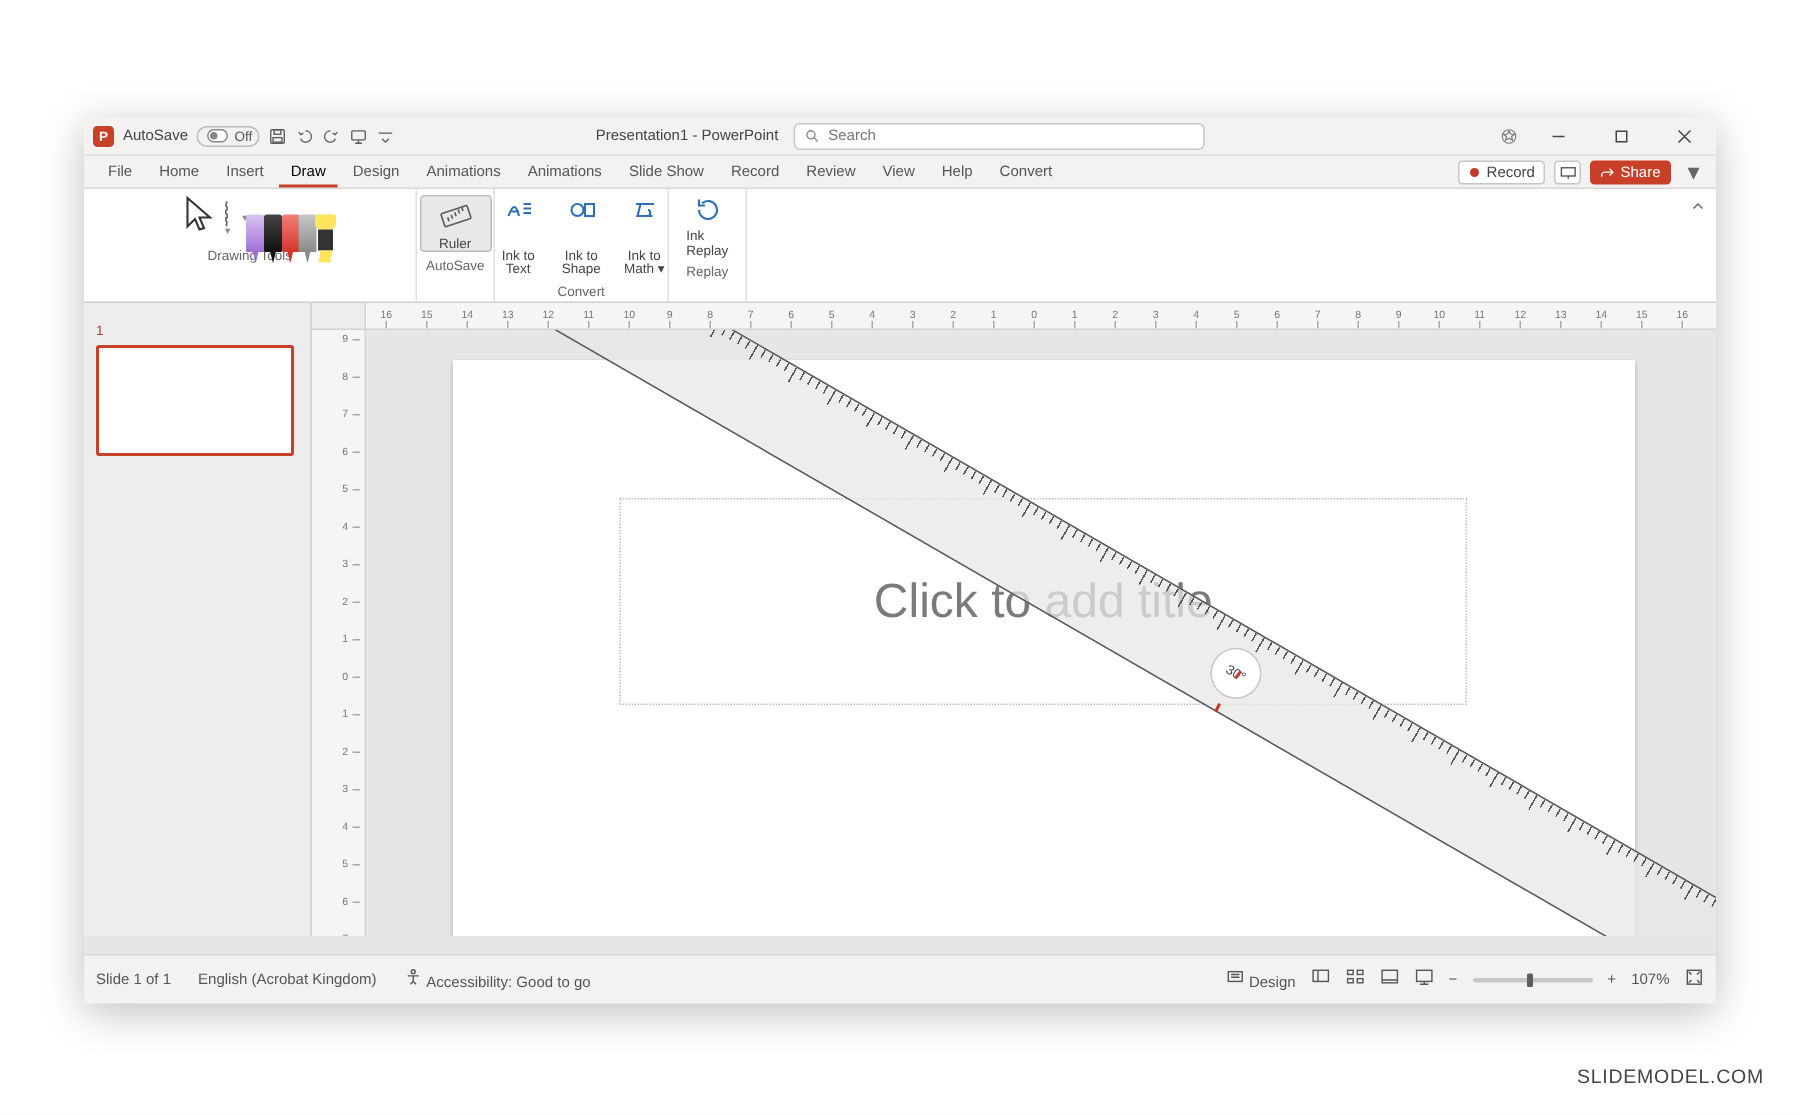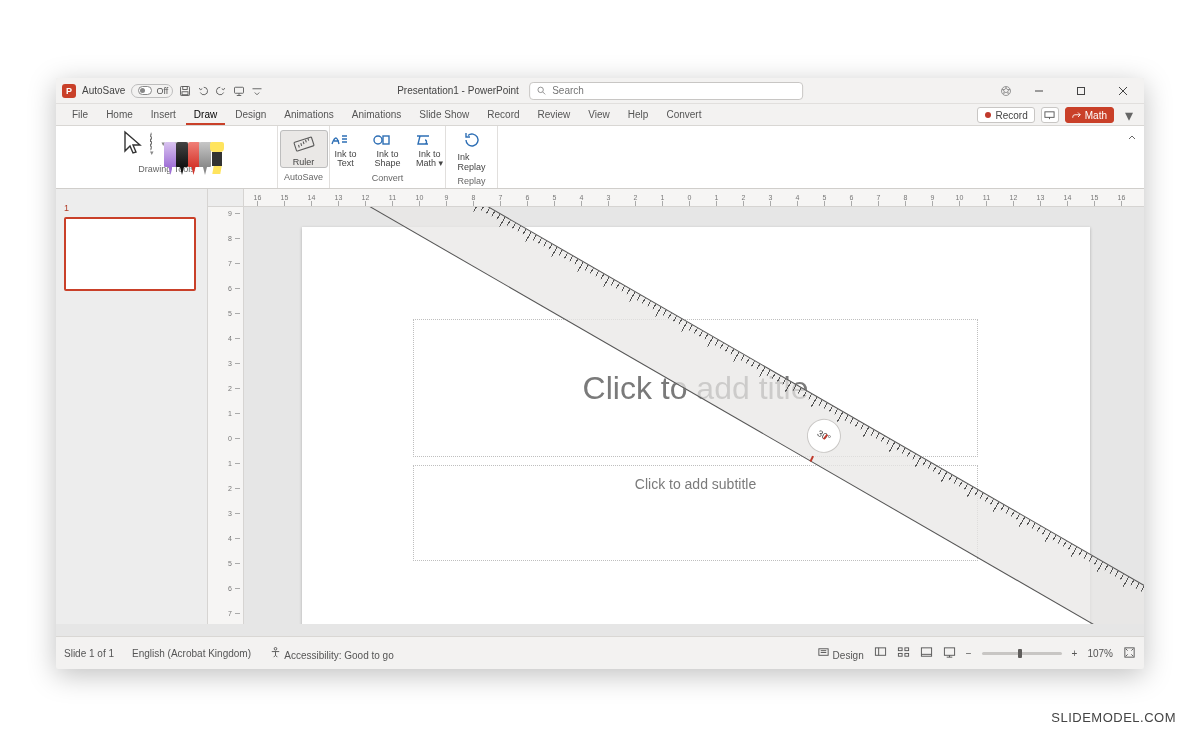--- a/index.html
+++ b/index.html
@@ -58,21 +58,21 @@
   .pen .tip { position:absolute; left:7px; top:25px; width:4px; height:8px; background: currentColor; clip-path: polygon(0 0, 100% 0, 50% 100%); }
   .hl { width:18px; height:34px; position:relative; }
   .hl .cap { position:absolute; left:2px; top:0; width:14px; height:10px; border-radius:2px 2px 4px 4px; }
   .hl .body { position:absolute; left:4px; top:10px; width:10px; height:14px; }
   .hl .tip { position:absolute; left:5px; top:24px; width:8px; height:8px; background: #ffe45e; transform: skewX(-10deg); }
   .cursor-tool svg { width:20px; height:26px; }
   .lasso { width:22px; height:22px; border:1.5px dashed #666; border-radius:50%; }
   .stencil-btn { width:48px; display:flex; flex-direction:column; align-items:center; gap:2px; border:1px solid #bdbdbd; border-radius:3px; padding:3px 2px 0; background:#fff; }
   .stencil-btn svg { width:22px; height:22px; }
   .stencil-btn.active { background:#eae8e6; }
-  .conv-btn { width:34px; display:flex; flex-direction:column; gap:0; }
+  .conv-btn { width:34px; display:flex; flex-direction:column; align-items:center; gap:16px; }
   .conv-btn svg { width:20px;height:20px; }
   .conv-btn span, .stencil-btn span { font-size:9px; color:#444; text-align:center; line-height:1.05; }
   .replay-btn { width:40px; display:flex; flex-direction:column; align-items:center; gap:2px; }
   .replay-btn svg { width:20px;height:20px; }
   .replay-btn span { font-size:9px; color:#444; }
   .ribbon-spacer { flex:1; }
   .ribbon-collapse { width:24px; display:flex; align-items:flex-start; justify-content:center; padding-top:6px; color:#666; }
 
   
   .workspace { flex:1; display:flex; min-height:0; }
@@ -239,21 +239,21 @@
       <span class="mini-icnbox">
         <svg width="11" height="11" viewBox="0 0 12 12" fill="none" stroke="#555">
               <rect x="1" y="2" width="10" height="6"></rect>
               <path d="M6 8v2"></path>
             </svg>
       </span>
       <span class="mini-btn red">
         <svg width="9" height="9" viewBox="0 0 12 12" fill="none" stroke="#fff" stroke-width="1.2">
               <path d="M8 2l3 3-3 3M11 5H4a3 3 0 0 0-3 3v1"></path>
             </svg>
-        <span>Math</span>
+        <span>Share</span>
       </span>
       <span class="collapse-caret">▾</span>
     </div>
   </div>
 
   <div class="ribbon">
     <div class="r-group" style="width:222px">
       <div class="tools-row">
         <span class="cursor-tool">
           <svg viewBox="0 0 20 26" fill="none" stroke="#333" stroke-width="1.4">
@@ -549,21 +549,20 @@
                 <span class="m"></span>
               </div>
               <div class="vtick" style="top: 428px;">
                 <span>8</span>
                 <span class="m"></span>
               </div>
             </div>
         <div class="canvas-outer">
           <div class="slide">
             <div class="ph ph-title">Click to add title</div>
-            <div class="ph ph-sub">Click to add subtitle</div>
           </div>
           <div class="giant-ruler">
             <div class="pattern"></div>
             <div class="angle-dial">30°</div>
           </div>
         </div>
       </div>
     </div>
   </div>
 

